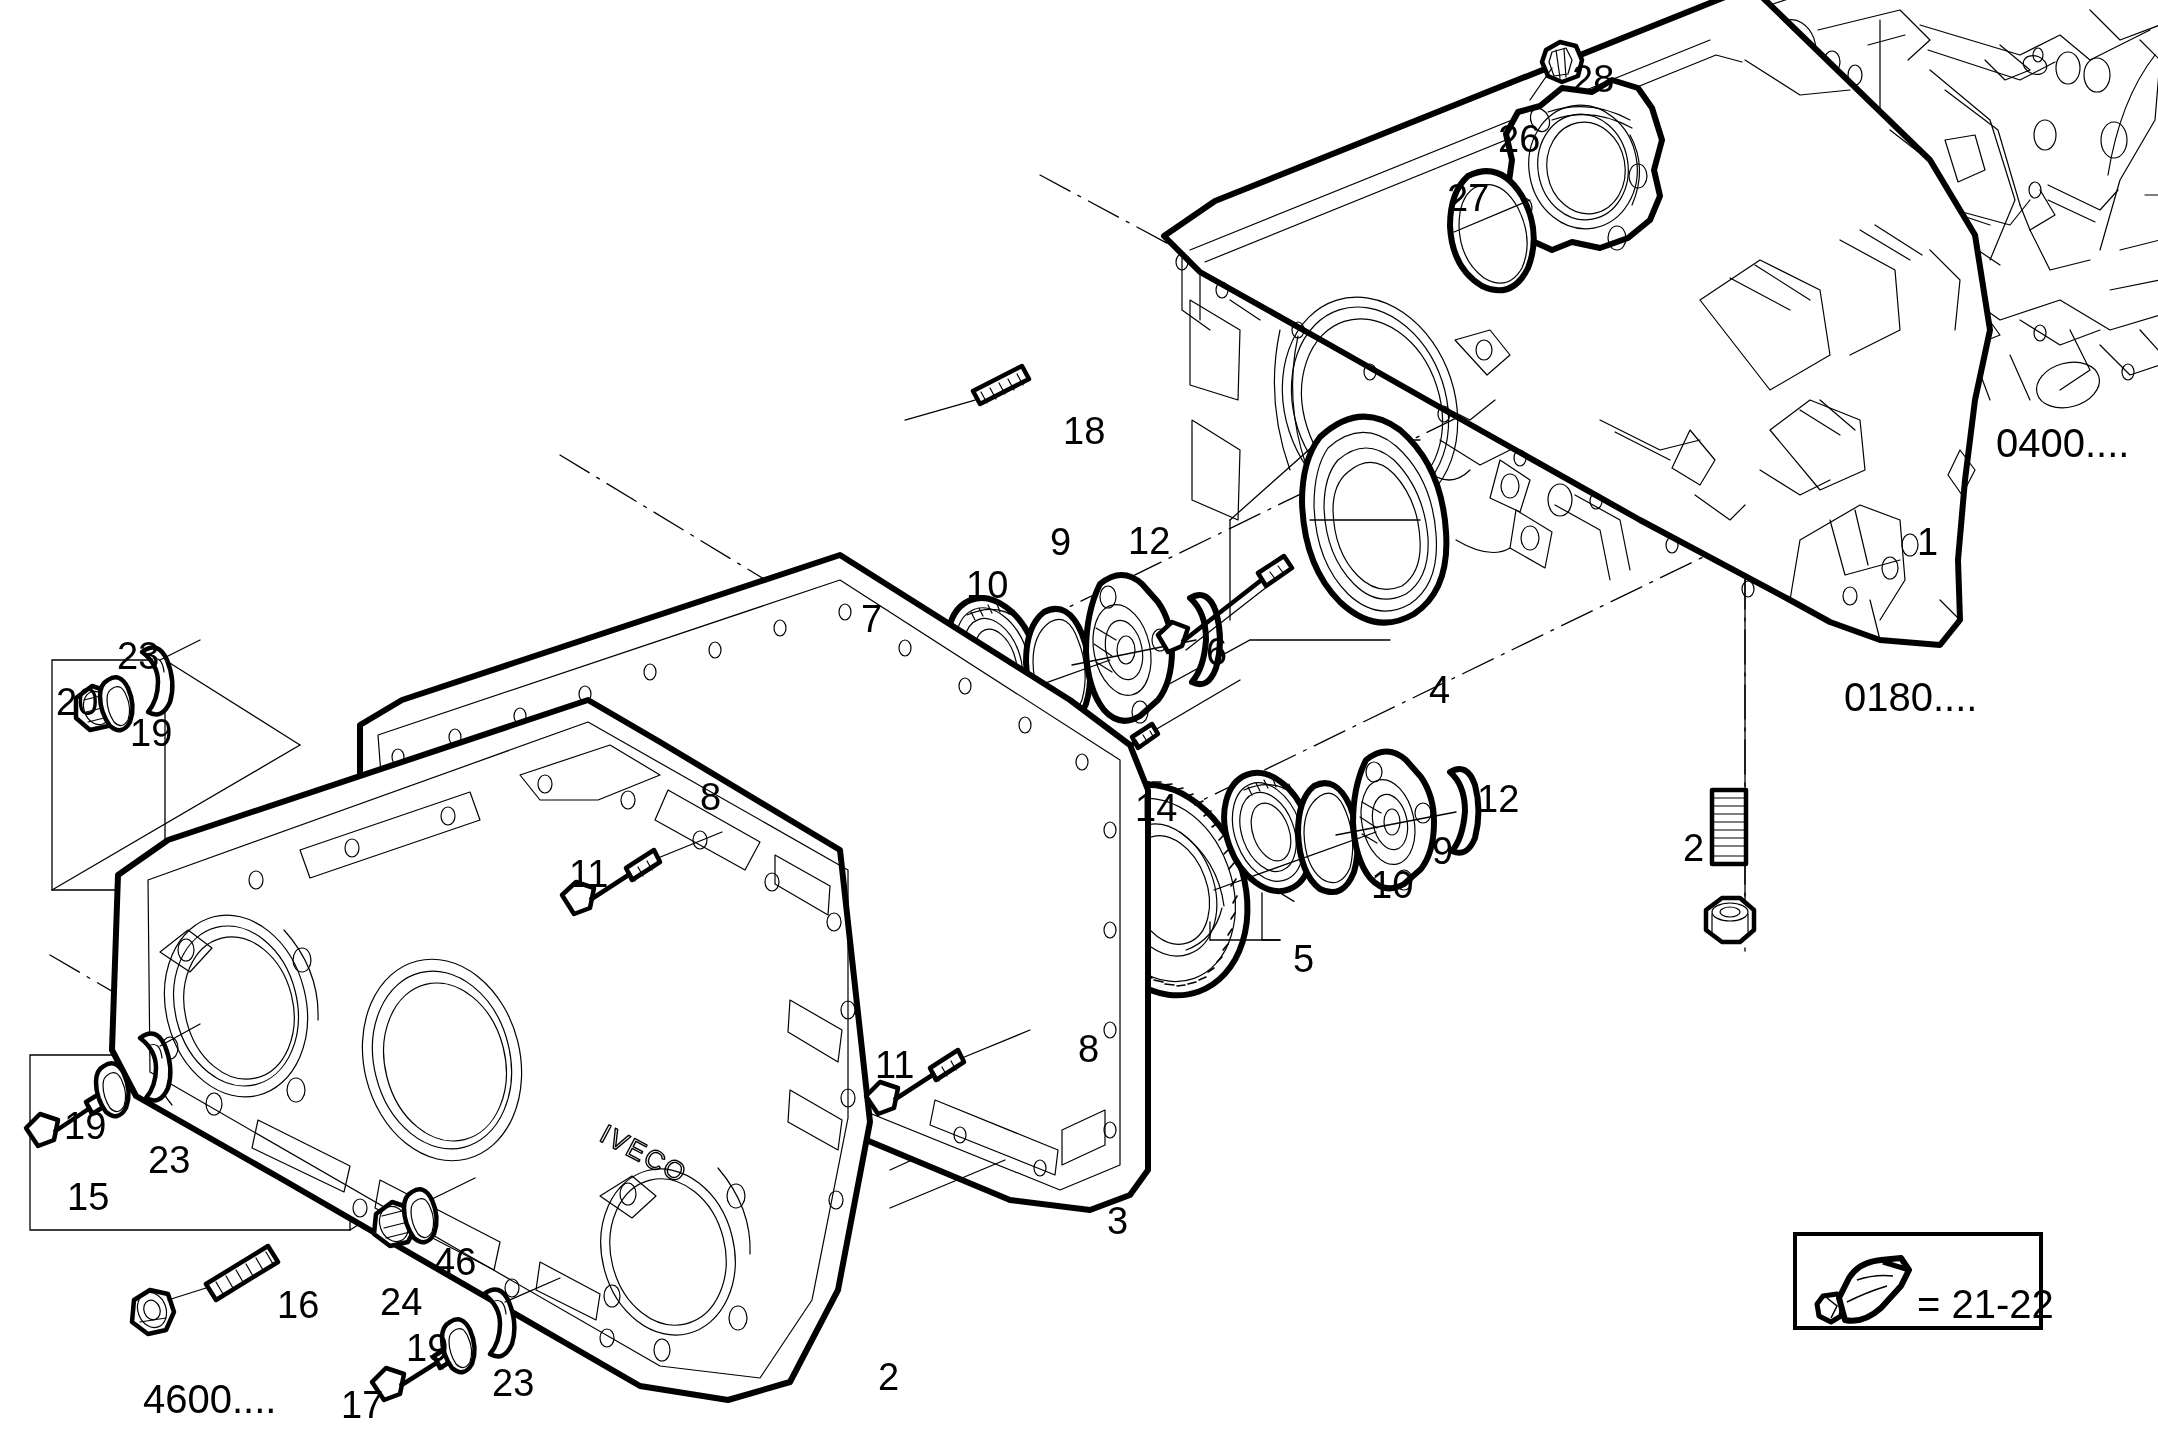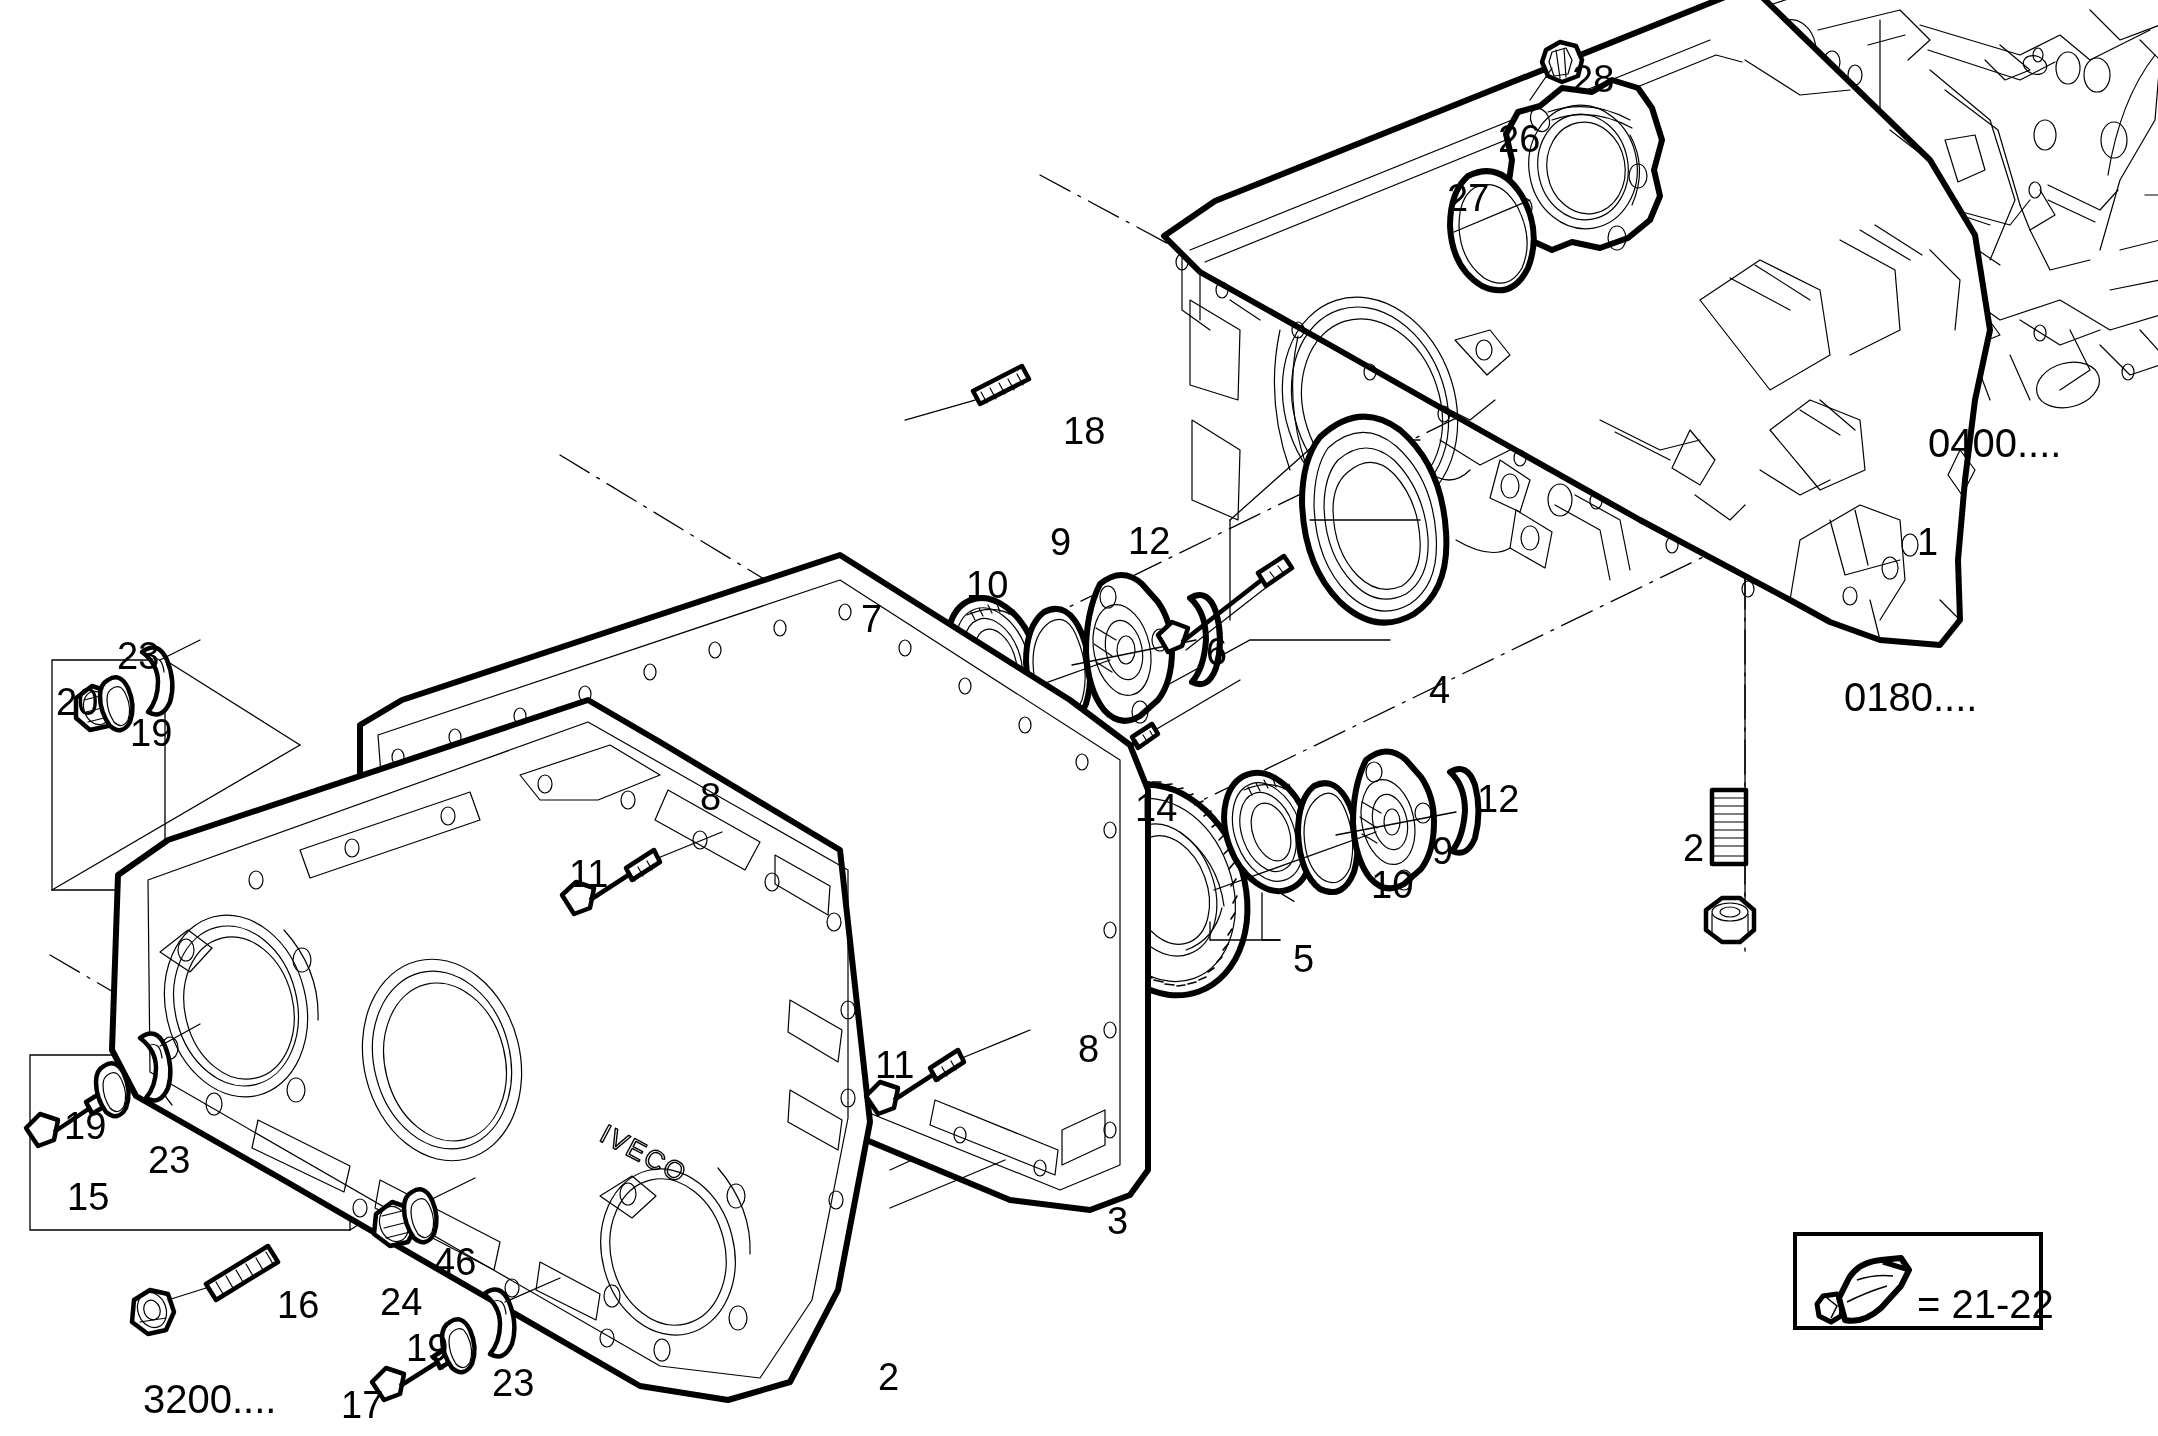--- a/index.html
+++ b/index.html
@@ -723,23 +723,23 @@
   <div class="lbl" style="left:56px;top:683px;">20</div>
   <div class="lbl" style="left:117px;top:637px;">23</div>
   <div class="lbl" style="left:148px;top:1141px;">23</div>
   <div class="lbl" style="left:492px;top:1364px;">23</div>
   <div class="lbl" style="left:380px;top:1283px;">24</div>
   <div class="lbl" style="left:434px;top:1243px;">46</div>
   <div class="lbl" style="left:1498px;top:120px;">26</div>
   <div class="lbl" style="left:1447px;top:179px;">27</div>
   <div class="lbl" style="left:1572px;top:60px;">28</div>
 
-  <div class="lbl ref" style="left:1928px;top:423px;">0400....</div>
+  <div class="lbl ref" style="left:1996px;top:423px;">0400....</div>
   <div class="lbl ref" style="left:1844px;top:677px;">0180....</div>
-  <div class="lbl ref" style="left:143px;top:1379px;">3200....</div>
+  <div class="lbl ref" style="left:143px;top:1379px;">4600....</div>
 
   <div class="legend-box" style="left:1793px;top:1232px;width:250px;height:98px;">
     <svg width="250" height="130" viewBox="0 0 250 130" xmlns="http://www.w3.org/2000/svg">
       <g>
         <path d="M34 86 L22 80 L20 68 L26 60 L40 58 L46 66 L44 80 Z" fill="#fff" stroke="#000" stroke-width="5" stroke-linejoin="round"></path>
         <path d="M42 62 L52 42 Q62 26 84 24 L104 22 L112 34 L104 50 L84 72 Q66 88 48 84 Z" fill="#fff" stroke="#000" stroke-width="6" stroke-linejoin="round"></path>
         <path d="M86 26 L112 34" fill="none" stroke="#000" stroke-width="5"></path>
         <path d="M60 44 Q78 38 96 40" fill="none" stroke="#000" stroke-width="1.6"></path>
         <path d="M50 66 Q70 56 90 50" fill="none" stroke="#000" stroke-width="1.6"></path>
         <path d="M30 62 L40 70 L34 82" fill="none" stroke="#000" stroke-width="1.6"></path>

